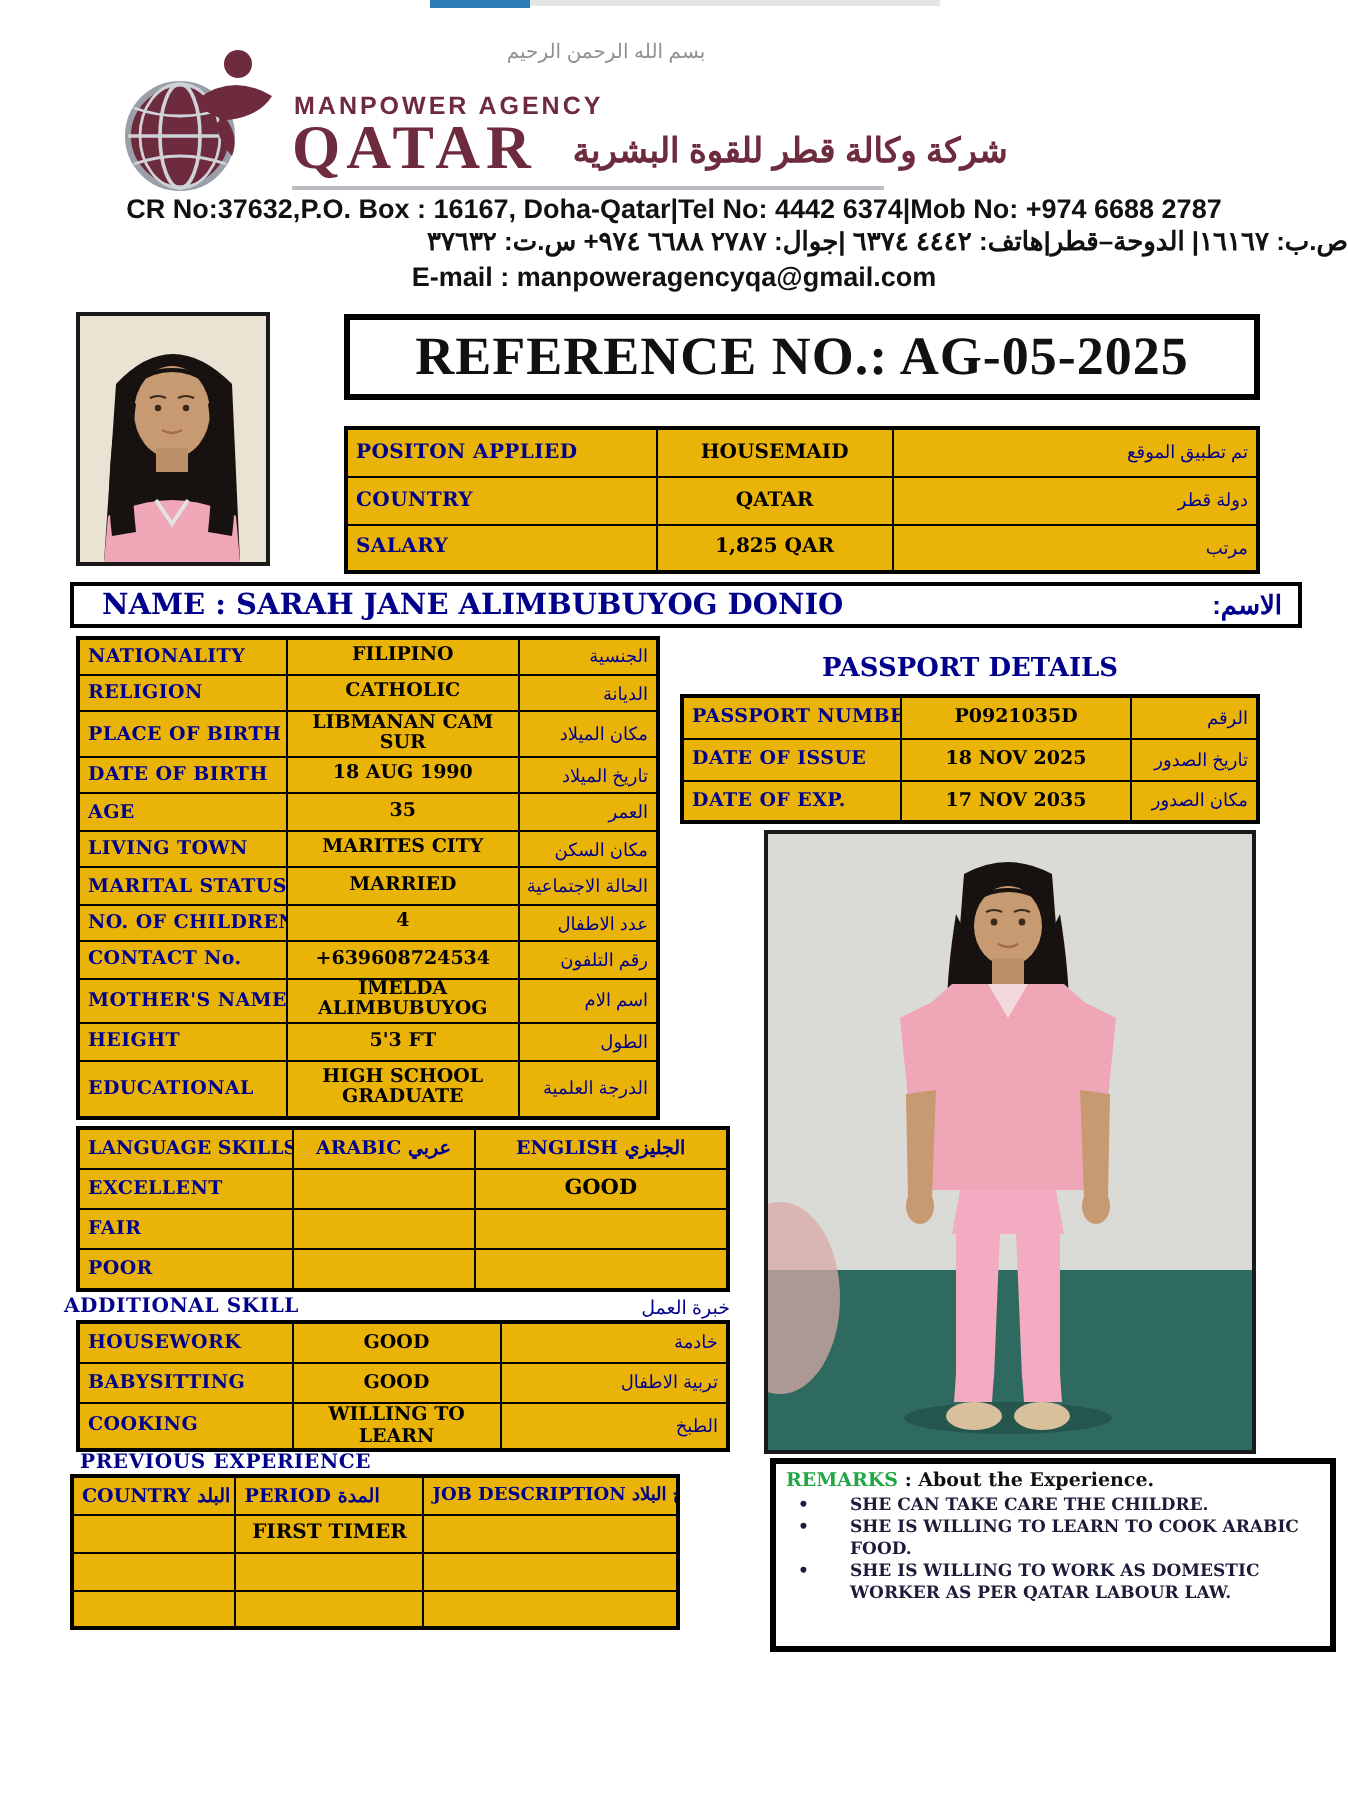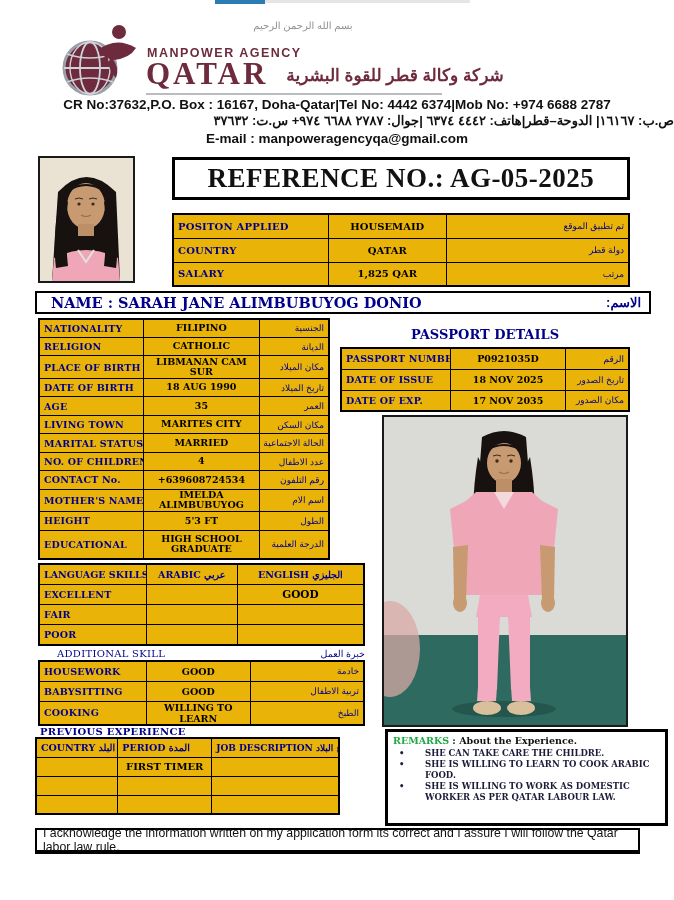--- a/index.html
+++ b/index.html
@@ -64,22 +64,22 @@
   .details-table .val{line-height:1.1;}
 
   .passport-title{left:340px;top:327px;width:290px;text-align:center;color:#00008b;
                   font-family:"DejaVu Serif",serif;font-weight:bold;font-size:13px;}
   .passport-table{left:340px;top:347px;width:290px;height:63px;}
   .passport-table tr{height:21px;}
 
   .lang-table{left:38px;top:563px;width:327px;height:83px;}
   .lang-table tr{height:20px;}
 
-  .addskill-label{left:57px;top:648px;color:#00008b;font-family:"DejaVu Serif",serif;
-                  font-weight:normal;font-size:10px;letter-spacing:.3px;}
+  .addskill-label{left:32px;top:648px;color:#00008b;font-family:"DejaVu Serif",serif;
+                  font-weight:bold;font-size:10px;letter-spacing:.3px;}
   .addskill-label-ar{left:275px;top:648px;width:90px;text-align:right;color:#00008b;
                      font-size:9.5px;direction:rtl;}
   .add-table{left:38px;top:660px;width:327px;height:62px;}
   .add-table tr{height:20px;}
 
   .prevexp-label{left:40px;top:726px;color:#00008b;font-family:"DejaVu Serif",serif;
                  font-weight:bold;font-size:10px;letter-spacing:.3px;}
   .exp-table{left:35px;top:737px;width:305px;height:78px;}
   .exp-table tr{height:19px;}
 
@@ -441,17 +441,14 @@
     <ul>
 
         <li>SHE CAN TAKE CARE THE CHILDRE.</li>
 
         <li>SHE IS WILLING TO LEARN TO COOK ARABIC FOOD.</li>
 
         <li>SHE IS WILLING TO WORK AS DOMESTIC WORKER AS PER QATAR LABOUR LAW.</li>
       </ul>
   </div>
 
-  <div class="abs ack-box">
-    <span>I acknowledge the information written on my application form its correct and I assure I will follow the Qatar labor law rule.</span>
-  </div>
 
 </div>
 
 </body></html>

